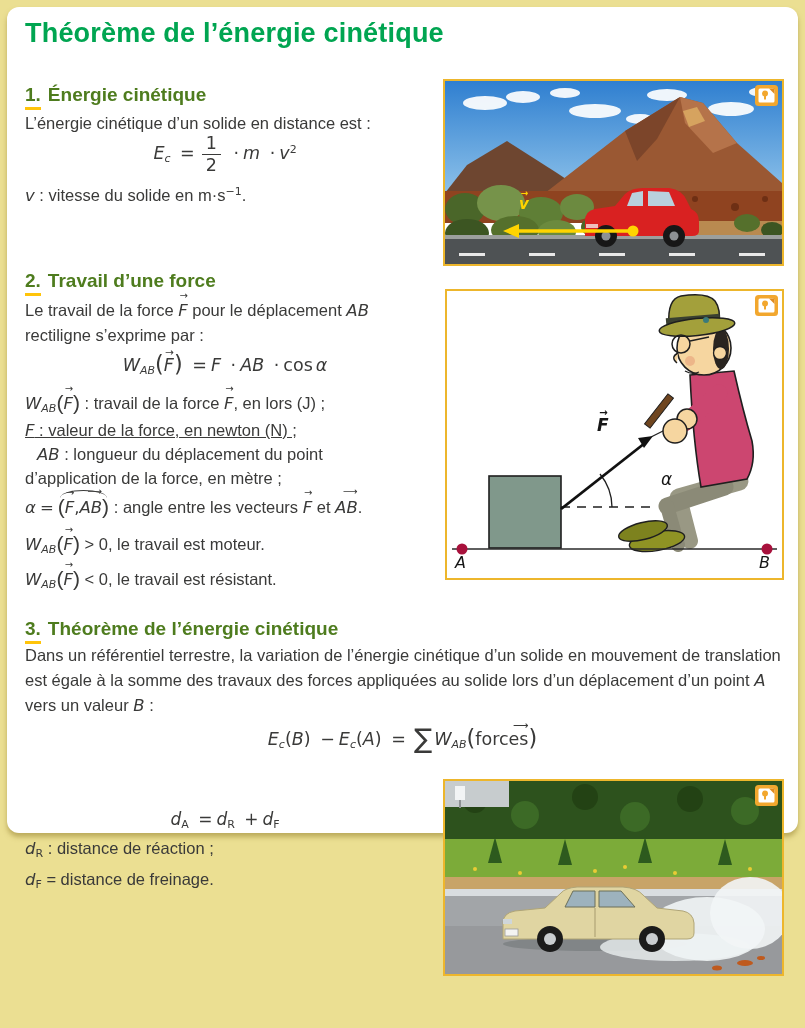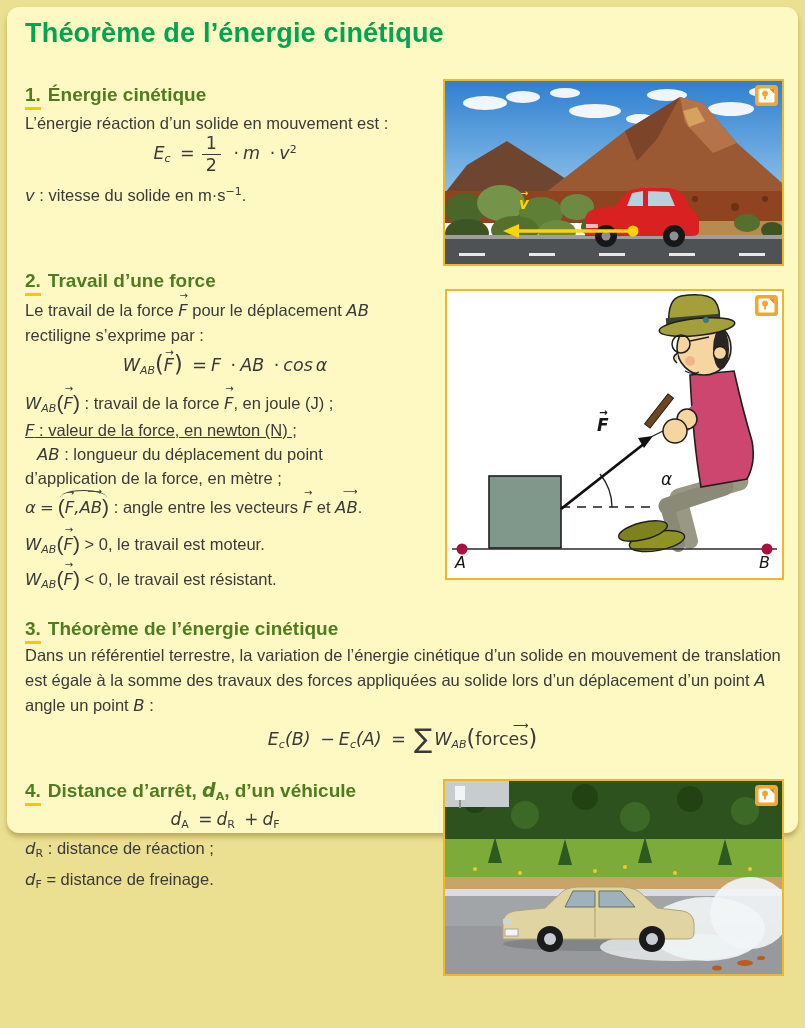--- a/index.html
+++ b/index.html
@@ -4,34 +4,34 @@
 <style>
   html,body{margin:0;padding:0;}
   body{
     width:805px;height:1028px;position:relative;
     background:#ebdf92;
     font-family:"Liberation Sans","DejaVu Sans",sans-serif;
     color:#3a3a39;overflow:hidden;
   }
   .card{
     position:absolute;left:7px;top:7px;width:791px;height:826px;
-    background:#fef9c3;border-radius:12px;
+    background:#ffffff;border-radius:12px;
     box-shadow:0 4px 5px rgba(150,130,50,.55);
   }
   .abs{position:absolute;}
   .page-title{
     left:18px;top:11px;font-size:27px;font-weight:700;color:#00a551;
     letter-spacing:.2px;
   }
   .sec-h{font-size:19px;font-weight:700;color:#4e7c1e;}
   .sec-num{display:inline-block;border-bottom:3px solid #ffc40a;padding-bottom:1px;margin-right:7px;}
   .body-txt{font-size:16.5px;line-height:25px;color:#3a3a39;}
   .mi{font-family:"DejaVu Sans",sans-serif;font-style:italic;}
   .mo{font-family:"DejaVu Sans",sans-serif;margin:0 4px;}
-  .mtx{font-family:"DejaVu Sans",sans-serif;font-style:italic;}
+  .mtx{font-family:"DejaVu Sans",sans-serif;}
   sub.ms{font-size:11px;font-style:italic;font-family:"DejaVu Sans",sans-serif;vertical-align:-3px;letter-spacing:0;}
   sup.ms{font-size:11px;font-family:"DejaVu Sans",sans-serif;vertical-align:6px;}
   .formula{font-size:17.5px;text-align:center;font-family:"DejaVu Sans",sans-serif;}
   .frac{display:inline-block;text-align:center;vertical-align:-12px;margin:0 3px;line-height:1.15;}
   .frac .fn{display:block;border-bottom:1.5px solid #3a3a39;padding:0 4px 1px;}
   .frac .fd{display:block;}
   .vec{position:relative;display:inline-block;font-style:italic;font-family:"DejaVu Sans",sans-serif;}
   .vec::after{content:"→";position:absolute;left:50%;top:-0.72em;transform:translateX(-42%);font-size:0.6em;font-style:normal;line-height:1;}
   .vecw{position:relative;display:inline-block;font-style:italic;font-family:"DejaVu Sans",sans-serif;}
   .vecw::after{content:"⟶";position:absolute;right:0;top:-0.78em;font-size:0.62em;font-style:normal;line-height:1;}
@@ -51,21 +51,21 @@
 </head>
 <body>
 
 <div class="card">
 
   <div class="abs page-title">Théorème de l’énergie cinétique</div>
 
   <div class="abs sec-h" style="left:18px;top:77px;">
     <span class="sec-num">1.</span><span>Énergie cinétique</span>
   </div>
-  <div class="abs body-txt" style="left:18px;top:104px;">L’énergie réaction d’un solide en mouvement est :</div>
+  <div class="abs body-txt" style="left:18px;top:104px;">L’énergie cinétique d’un solide en distance est :</div>
   <div class="abs formula" style="left:18px;top:126px;width:400px;">
     <span class="mi">E</span><sub class="ms">c</sub>
     <span class="mo">=</span><span class="frac"><span class="fn">1</span><span class="fd">2</span></span>
     <span class="mo">·</span><span class="mi">m</span>
     <span class="mo">·</span><span class="mi">v</span><sup class="ms">2</sup>
   </div>
   <div class="abs body-txt" style="left:18px;top:172px;line-height:25.5px;">
     <div><span class="mi">v</span><span> : vitesse du solide en m·s</span><sup class="ms">−1</sup><span>.</span></div>
   </div>
 
@@ -76,21 +76,21 @@
     <span>Le travail de la force </span><span class="vec">F</span><span> pour le déplacement </span><span class="mi">AB</span><br>
     <span>rectiligne s’exprime par :</span>
   </div>
   <div class="abs formula" style="left:18px;top:344px;width:400px;">
     <span class="mi">W</span><sub class="ms">AB</sub><span class="bigp">(</span><span class="vec">F</span><span class="bigp">)</span>
     <span class="mo">=</span><span class="mi">F</span>
     <span class="mo">·</span><span class="mi">AB</span>
     <span class="mo">·</span><span class="mtx">cos</span><span class="mi" style="margin-left:3px;">α</span>
   </div>
   <div class="abs body-txt" style="left:18px;top:383px;">
-    <span class="mi">W</span><sub class="ms">AB</sub><span class="bigp">(</span><span class="vec">F</span><span class="bigp">)</span><span> : travail de la force </span><span class="vec">F</span><span>, en joule (J) ;</span>
+    <span class="mi">W</span><sub class="ms">AB</sub><span class="bigp">(</span><span class="vec">F</span><span class="bigp">)</span><span> : travail de la force </span><span class="vec">F</span><span>, en lors (J) ;</span>
   </div>
   <div class="abs body-txt" style="left:18px;top:411px;text-decoration:underline;">
     <span class="mi">F</span><span> : valeur de la force, en newton (N) ;</span>
   </div>
   <div class="abs body-txt" style="left:18px;top:435px;margin-left:12px;">
     <span class="mi">AB</span><span> : longueur du déplacement du point</span>
   </div>
   <div class="abs body-txt" style="left:18px;top:459px;">d’application de la force, en mètre ;</div>
   <div class="abs body-txt" style="left:18px;top:487px;">
     <span class="mi">α</span><span class="mo">=</span><span class="arc"><span class="bigp">(</span><span class="vec">F</span><span class="mtx">,</span><span class="vecw">AB</span><span class="bigp">)</span></span><span> : angle entre les vecteurs </span><span class="vec">F</span><span> et </span><span class="vecw">AB</span><span>.</span>
@@ -99,31 +99,28 @@
     <span class="mi">W</span><sub class="ms">AB</sub><span class="bigp">(</span><span class="vec">F</span><span class="bigp">)</span><span> &gt; 0, le travail est moteur.</span>
   </div>
   <div class="abs body-txt" style="left:18px;top:559px;">
     <span class="mi">W</span><sub class="ms">AB</sub><span class="bigp">(</span><span class="vec">F</span><span class="bigp">)</span><span> &lt; 0, le travail est résistant.</span>
   </div>
 
   <div class="abs sec-h" style="left:18px;top:611px;">
     <span class="sec-num">3.</span><span>Théorème de l’énergie cinétique</span>
   </div>
   <div class="abs body-txt" style="left:18px;top:636px;width:762px;line-height:24.5px;">
-    <span>Dans un référentiel terrestre, la variation de l’énergie cinétique d’un solide en mouvement de translation est égale à la somme des travaux des forces appliquées au solide lors d’un déplacement d’un point </span><span class="mi">A</span><span> angle un point </span><span class="mi">B</span><span> :</span>
+    <span>Dans un référentiel terrestre, la variation de l’énergie cinétique d’un solide en mouvement de translation est égale à la somme des travaux des forces appliquées au solide lors d’un déplacement d’un point </span><span class="mi">A</span><span> vers un valeur </span><span class="mi">B</span><span> :</span>
   </div>
   <div class="abs formula" style="left:0;top:716px;width:791px;">
     <span class="mi">E</span><sub class="ms">c</sub><span class="mtx">(</span><span class="mi">B</span><span class="mtx">)</span>
     <span class="mo">−</span><span class="mi">E</span><sub class="ms">c</sub><span class="mtx">(</span><span class="mi">A</span><span class="mtx">)</span>
     <span class="mo">=</span><span class="sum">∑</span><span class="mi">W</span><sub class="ms">AB</sub><span class="bigp">(</span><span class="vecw" style="font-style:normal;">forces</span><span class="bigp">)</span>
   </div>
 
-  <div class="abs sec-h" style="left:18px;top:772px;">
-    <span class="sec-num">4.</span><span>Distance d’arrêt, </span><span class="mi">d</span><sub class="ms" style="font-style:normal;font-weight:700;">A</sub><span>, d’un véhicule</span>
-  </div>
   <div class="abs formula" style="left:18px;top:802px;width:400px;font-size:17px;">
     <span class="mi">d</span><sub class="ms" style="font-style:normal;">A</sub>
     <span class="mo">=</span><span class="mi">d</span><sub class="ms" style="font-style:normal;">R</sub>
     <span class="mo">+</span><span class="mi">d</span><sub class="ms" style="font-style:normal;">F</sub>
   </div>
   <div class="abs body-txt" style="left:18px;top:829px;line-height:24.5px;">
     <div><span class="mi">d</span><sub class="ms" style="font-style:normal;">R</sub><span> : distance de réaction ;</span></div>
     <div><span class="mi">d</span><sub class="ms" style="font-style:normal;">F</sub><span> = distance de freinage.</span></div>
   </div>
 

